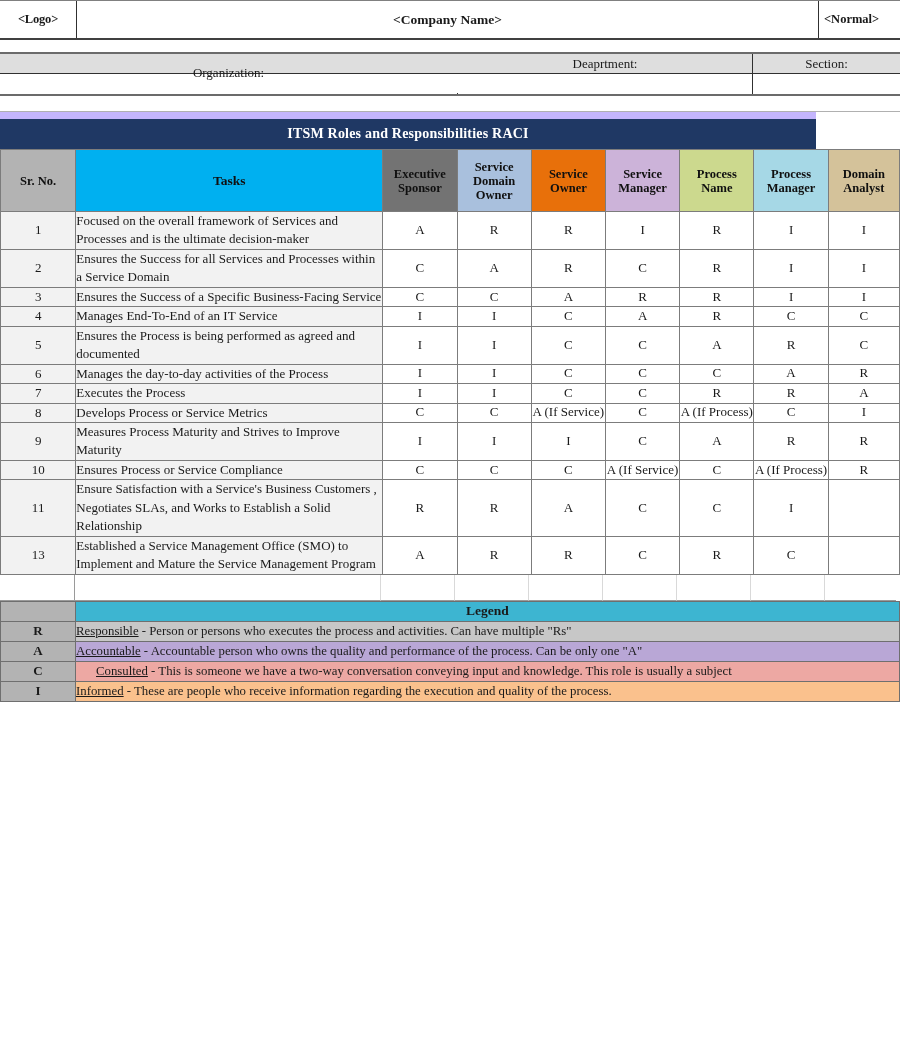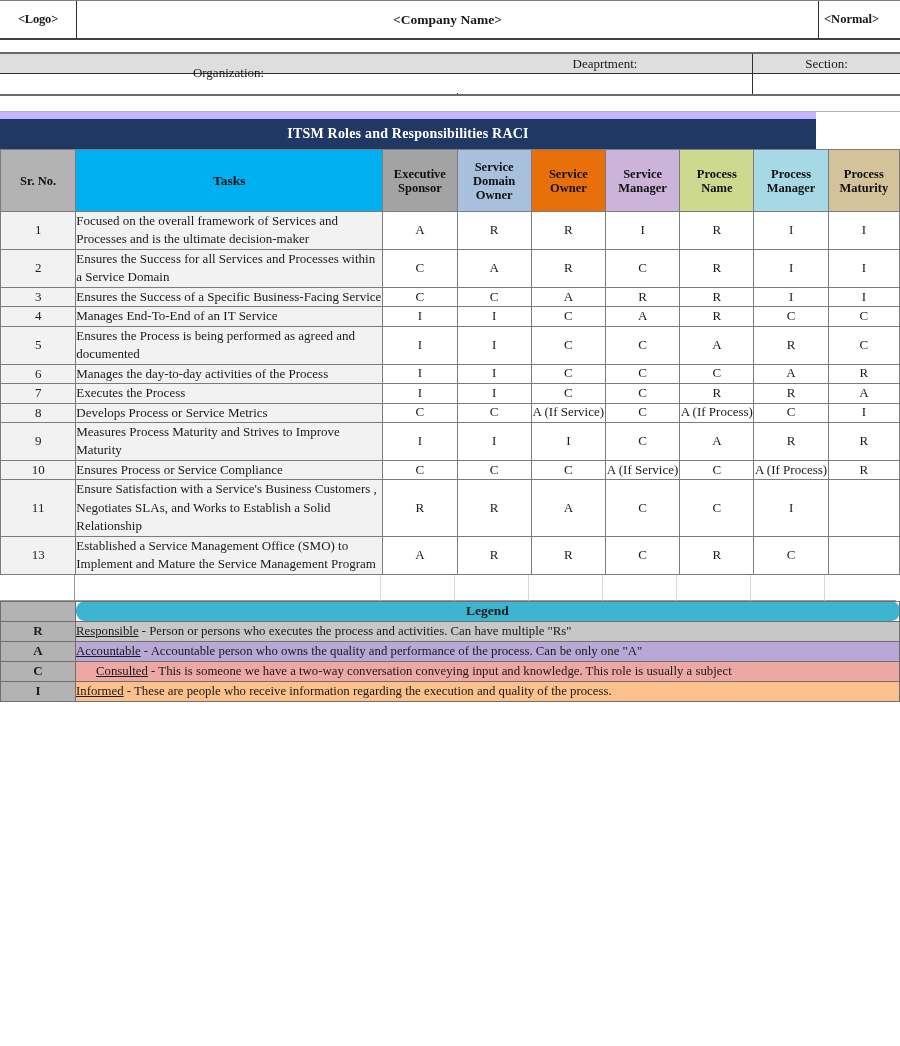--- a/index.html
+++ b/index.html
@@ -100,21 +100,21 @@
     font-size:12.5px;
     font-weight:bold;
     text-align:center;
     vertical-align:middle;
     line-height:1.12;
     border:1px solid #595959;
     color:#101010;
   }
   th.h-sr{background:#b3b3b3;}
   th.h-task{background:#00b0f0;font-size:13.5px;}
-  th.h-exec{background:#a3a3a3;}
+  th.h-exec{background:#737373;}
   th.h-sdo{background:#a9c0dd;}
   th.h-so{background:#e8700a;}
   th.h-sm{background:#ccb3d9;}
   th.h-po{background:#ccd98e;}
   th.h-pm{background:#a6d8e6;}
   th.h-pa{background:#d4c29a;}
 
   tbody td{
     background:#f2f2f2;
     vertical-align:middle;
@@ -146,21 +146,21 @@
   table.legend{
     width:900px;border-collapse:collapse;table-layout:fixed;
   }
   table.legend td{
     border:1px solid #6f6f6f;
     box-sizing:border-box;
     padding:0;
   }
   .lg-key{width:75px;text-align:center;font-weight:bold;font-size:13px;background:#b3b3b3;height:20px;}
   .lg-title{
-    background:#3db5d1;text-align:center;font-weight:bold;font-size:13.5px;height:20px;border-radius:9px;
+    background:#3db5d1;text-align:center;font-weight:bold;font-size:13.5px;height:20px;
   }
   .lg-text{
     font-size:12.8px;padding:1px 0 1px 3px;height:20px;white-space:nowrap;overflow:hidden;
   }
   .lg-text u{text-decoration:underline;}
 </style>
 </head>
 <body>
 
 <div class="page">
@@ -204,21 +204,21 @@
     <thead>
       <tr>
         <th class="h-sr">Sr. No.</th>
         <th class="h-task">Tasks</th>
         <th class="h-exec">Executive Sponsor</th>
         <th class="h-sdo">Service Domain Owner</th>
         <th class="h-so">Service Owner</th>
         <th class="h-sm">Service Manager</th>
         <th class="h-po">Process Name</th>
         <th class="h-pm">Process Manager</th>
-        <th class="h-pa">Process Maturity</th>
+        <th class="h-pa">Domain Analyst</th>
       </tr>
     </thead>
     <tbody id="raci-body">
         <tr>
           <td class="sr">1</td>
           <td class="task">Focused on the overall framework of Services and Processes and is the ultimate decision-maker</td>
           <td class="val">A</td>
           <td class="val">R</td>
           <td class="val">R</td>
           <td class="val">I</td>

